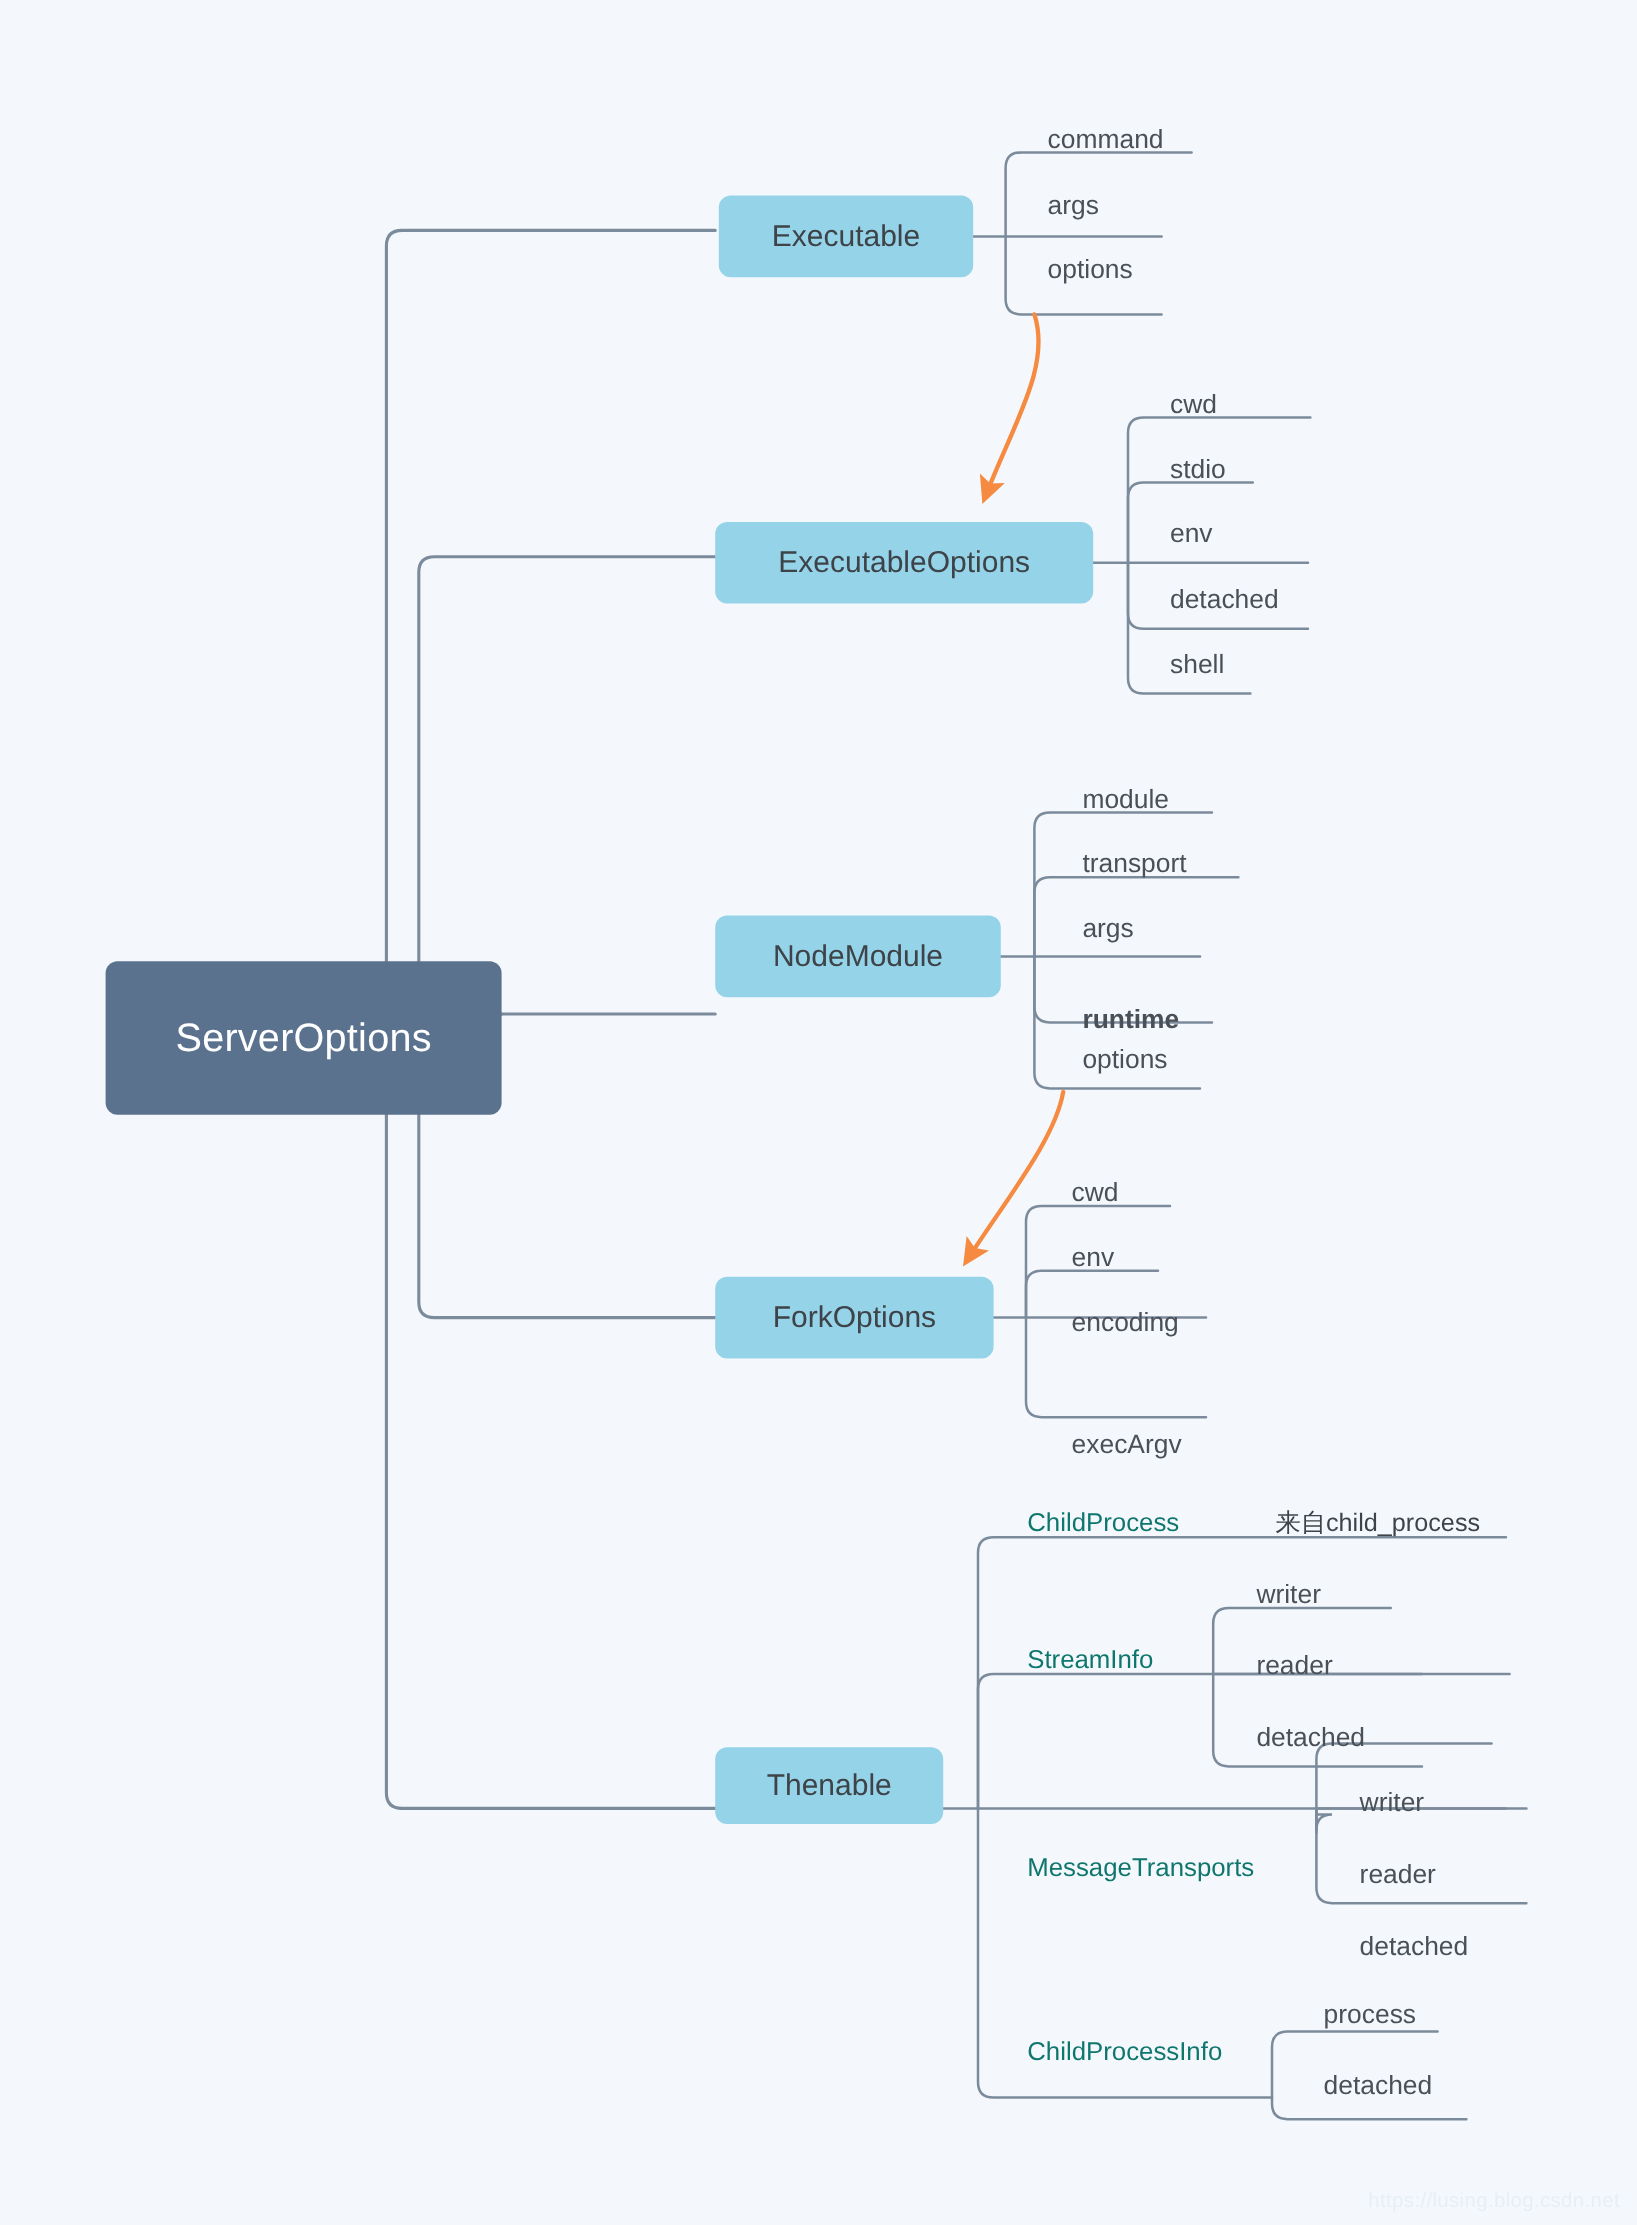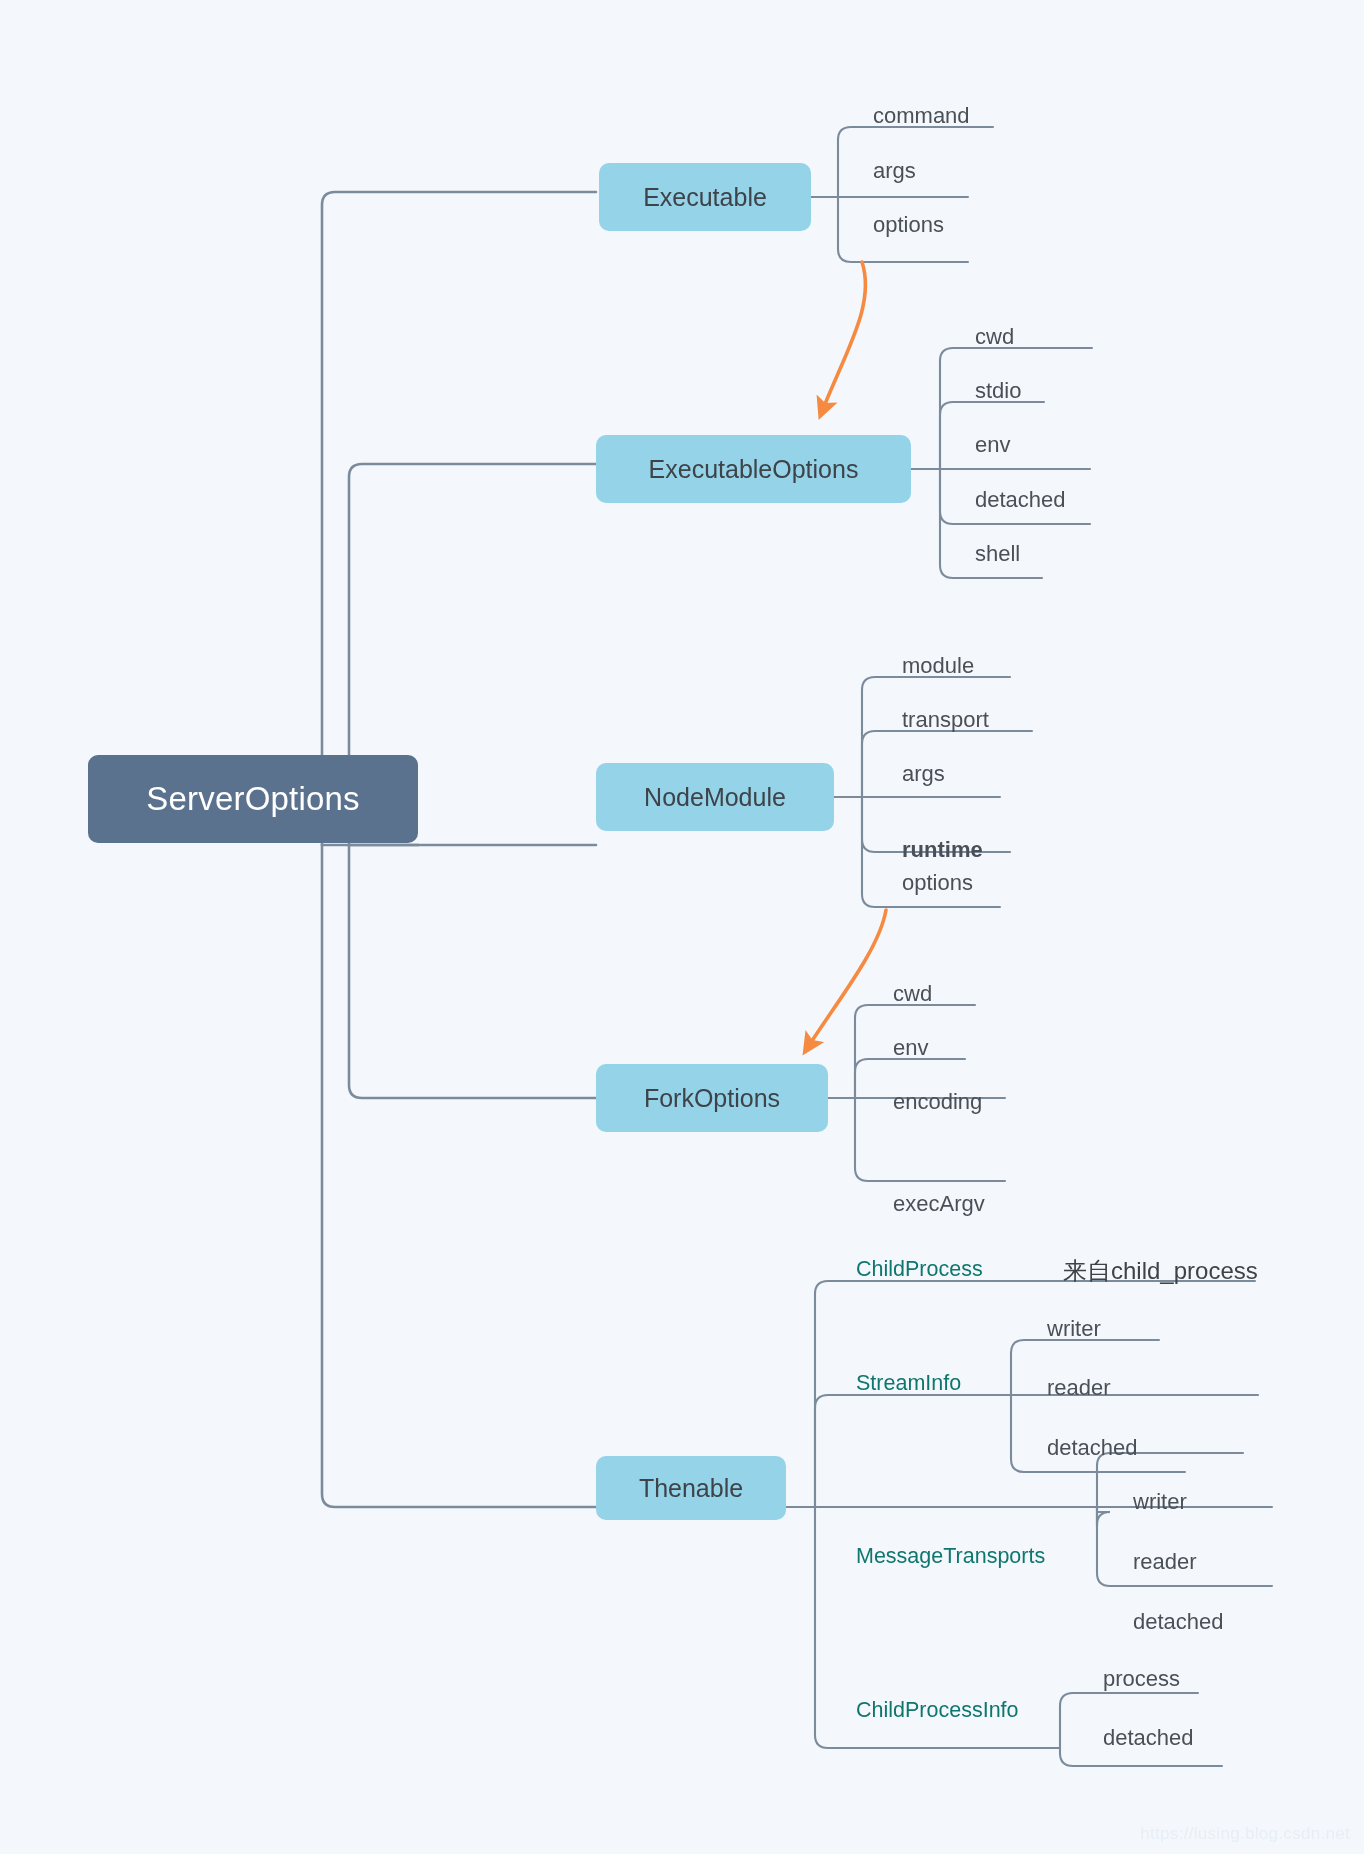--- a/index.html
+++ b/index.html
@@ -53,21 +53,21 @@
   .leaf-mid {
     position: absolute;
     color: #0f766e;
     font-size: 21.5px;
     white-space: nowrap;
     line-height: 1;
   }
   .annotation {
     position: absolute;
     color: #3d4348;
-    font-size: 24px;
+    font-size: 21px;
     white-space: nowrap;
     line-height: 1;
   }
   .watermark {
     position: absolute;
     right: 14px;
     bottom: 10px;
     color: #e7eef6;
     font-size: 17px;
     white-space: nowrap;
@@ -157,21 +157,21 @@
       <path d="M1060,1748 L1060,1706 Q1060,1693 1073,1693 L1198,1693"></path>
       <path d="M1060,1748 L1060,1753 Q1060,1766 1073,1766 L1222,1766"></path>
     </g>
 
     <g fill="none" stroke="#f58a40" stroke-width="3.6" stroke-linecap="round">
       <path d="M862,262 C876,305 845,352 821,414" marker-end="url(#arrowhead)"></path>
       <path d="M886,910 C879,950 838,1000 806,1050" marker-end="url(#arrowhead)"></path>
     </g>
   </svg>
 
-  <div class="node node-root" style="left:88px; top:755px; width:330px; height:88px;">
+  <div class="node node-root" style="left:88px; top:801px; width:330px; height:128px;">
     <span>ServerOptions</span>
   </div>
 
   <div class="node node-branch" style="left:599px; top:163px; width:212px; height:68px;">
     <span>Executable</span>
   </div>
 
   <div class="node node-branch" style="left:596px; top:435px; width:315px; height:68px;">
     <span>ExecutableOptions</span>
   </div>

